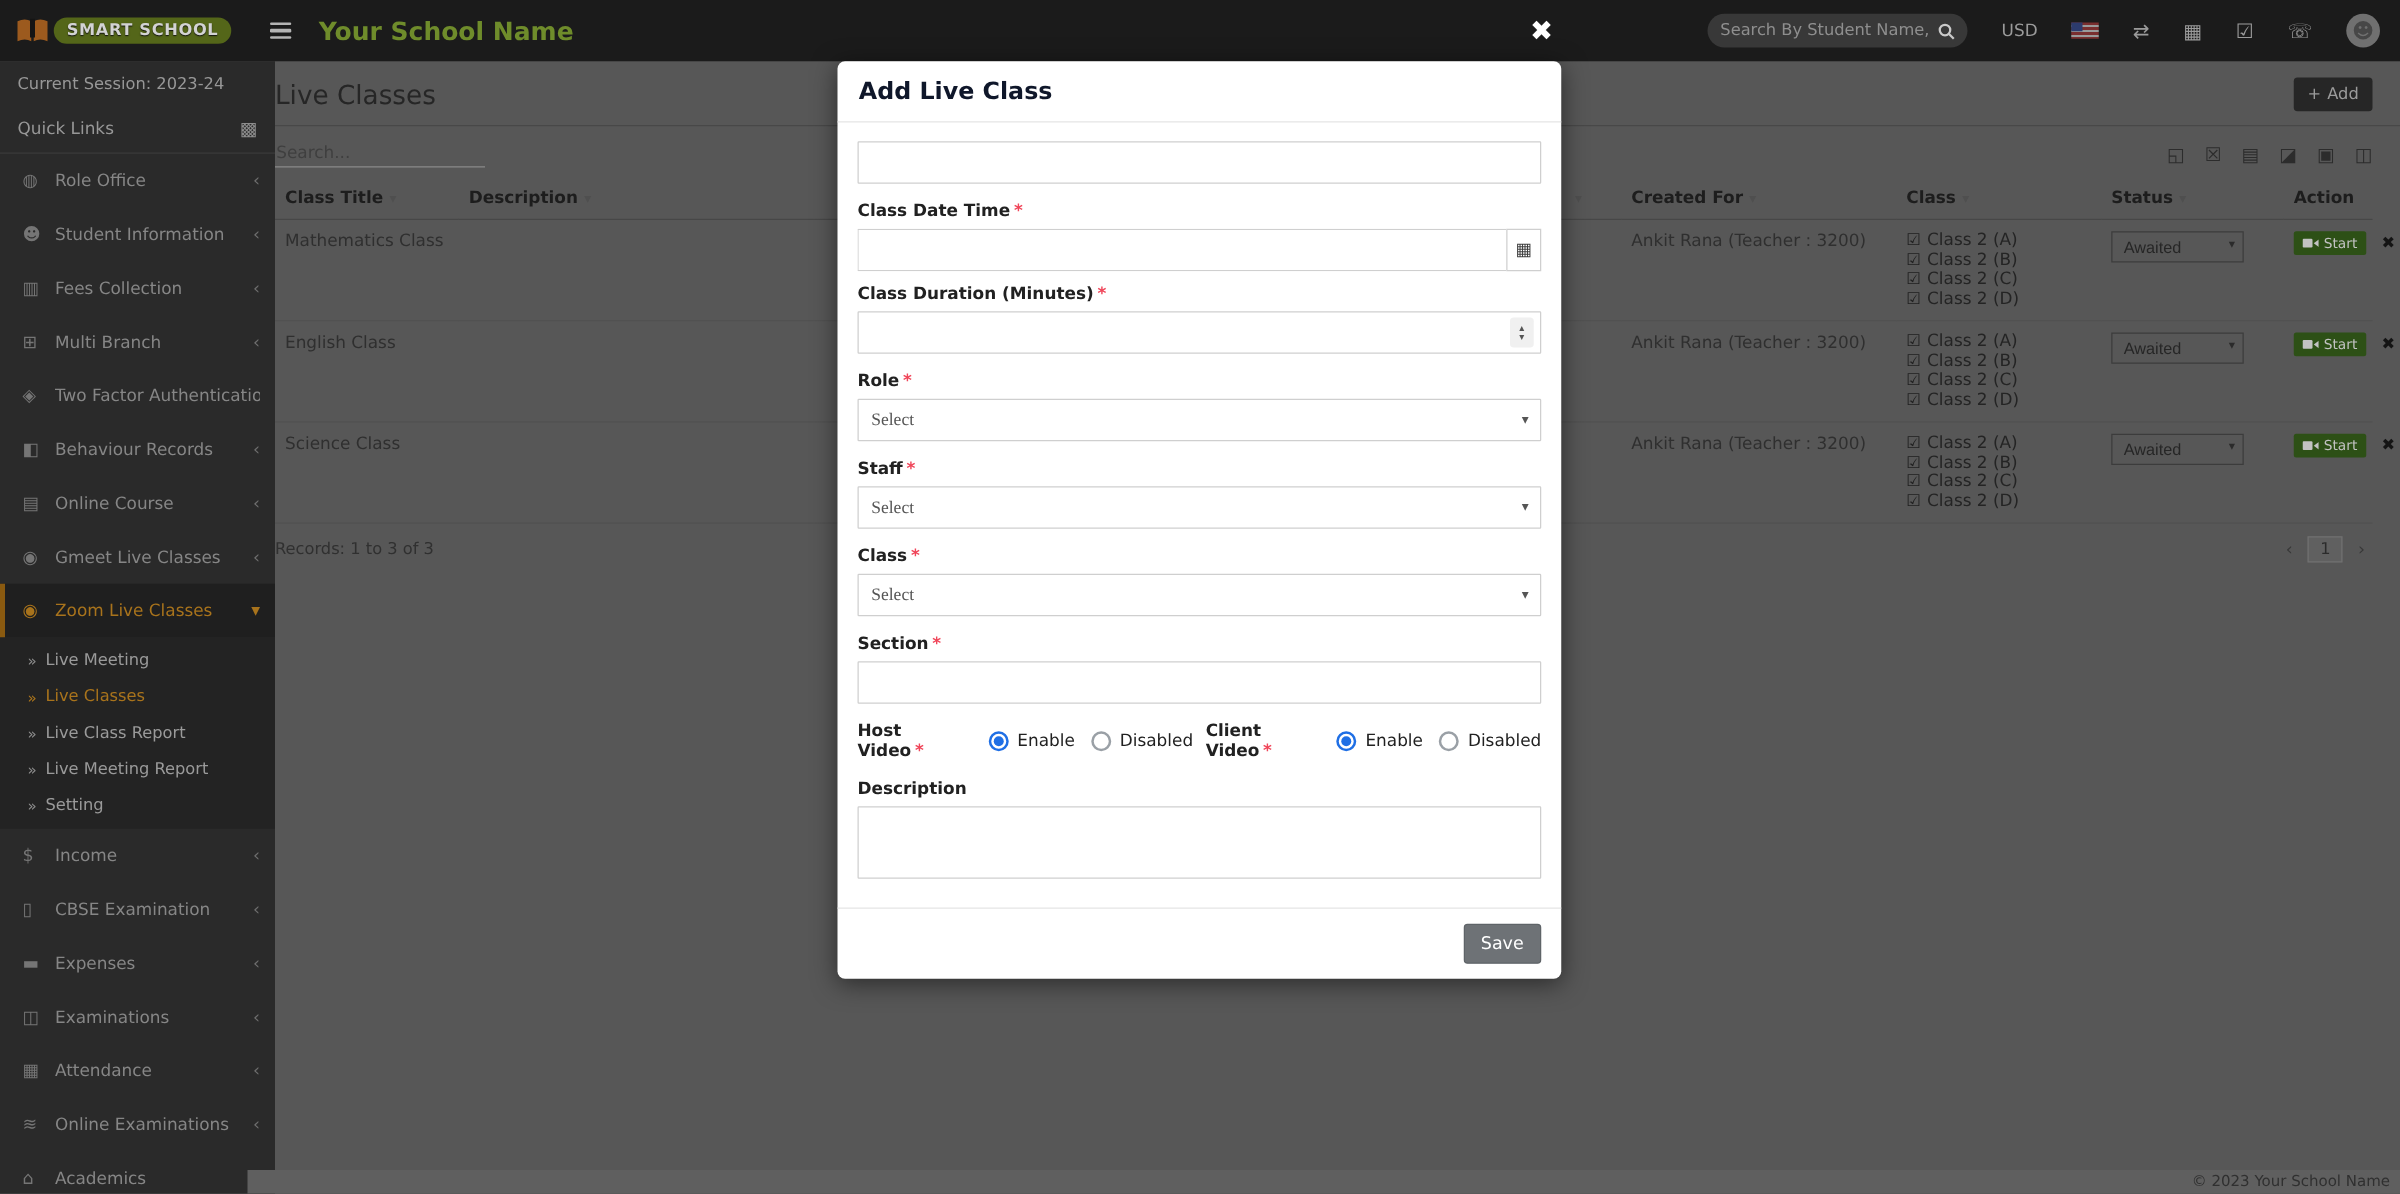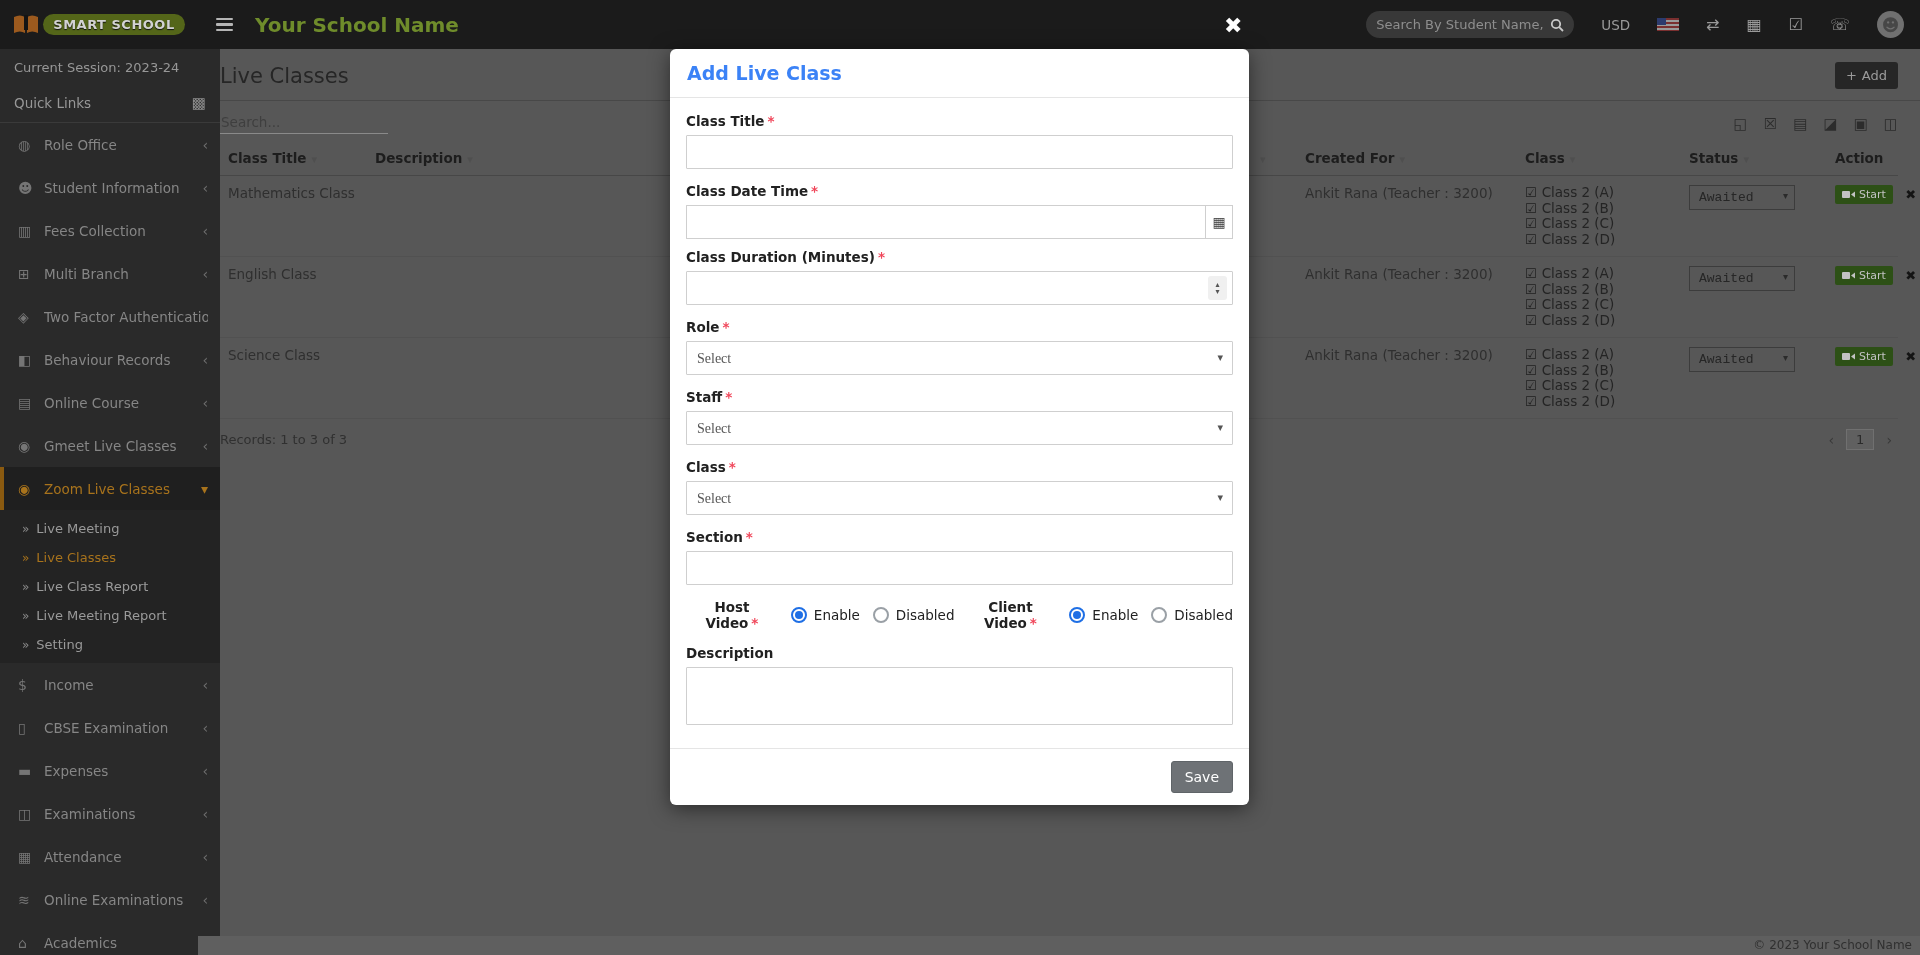--- a/index.html
+++ b/index.html
@@ -53,58 +53,58 @@
   .export-icons span { color:#2c2c2c; font-size:15px; cursor:pointer; line-height:1; }
 
   table.grid { width:calc(100% - 44px); margin:4px 22px 0 22px; border-collapse:collapse; table-layout:fixed; }
   table.grid th { text-align:left; font-size:13.5px; color:#1d1d1d; padding:8px 8px 9px 8px; border-bottom:1px solid #474747; white-space:nowrap; }
   table.grid th .caret { color:#4f4f4f; font-size:11px; margin-left:5px; }
   table.grid th.col-action { }
   table.grid td { vertical-align:top; padding:9px 8px; font-size:13.5px; color:#2f2f2f; border-bottom:1px solid #515151; }
   .cls-line { display:flex; align-items:center; gap:5px; line-height:15.5px; white-space:nowrap; color:#242424; }
   .cls-line .cb { font-size:13px; color:#1e1e1e; }
   .sel-wrap { position:relative; display:inline-block; }
-  .sel-wrap select { appearance:none; -webkit-appearance:none; background:transparent; border:1px solid #3c3c3c; color:#262626; font-size:13px; padding:4px 24px 4px 9px; width:106px; font-family:Liberation Mono, monospace; border-radius:0; cursor:pointer; }
+  .sel-wrap select { appearance:none; -webkit-appearance:none; background:transparent; border:1px solid #3c3c3c; color:#262626; font-size:13px; padding:4px 24px 4px 9px; width:106px; font-family:Liberation Sans, sans-serif; border-radius:0; cursor:pointer; }
   .sel-wrap .sel-caret { position:absolute; right:7px; top:5px; font-size:10px; color:#2b2b2b; pointer-events:none; }
   .action-cell { white-space:nowrap; text-align:right; }
   .start-btn { background:#2d5016; color:#c2c2c2; border:none; border-radius:2px; font-size:11px; padding:3px 7px; cursor:pointer; font-family:inherit; display:inline-flex; align-items:center; gap:4px; vertical-align:middle; }
   .del-x { color:#141414; font-size:13px; font-weight:bold; margin-left:8px; cursor:pointer; vertical-align:middle; }
 
   .records-row { display:flex; align-items:center; justify-content:space-between; padding:10px 22px; }
   .records { font-size:13px; color:#303030; }
   .pager { display:flex; align-items:center; gap:6px; }
   .pager .pg-chev { color:#383838; font-size:14px; padding:2px 6px; cursor:pointer; }
   .pager .pg-num { background:#606060; border:1px solid #707070; color:#2b2b2b; font-size:13px; padding:2px 9px; cursor:pointer; }
 
   .footer { position:absolute; left:198px; right:0; bottom:0; height:19px; background:#5f5f5f; color:#303030; font-size:12px; text-align:right; line-height:19px; padding-right:8px; z-index:2; }
 
   
   .modal-close { position:absolute; left:1224px; top:15px; color:#ffffff; font-size:22px; font-weight:bold; cursor:pointer; z-index:11; line-height:1; }
   .modal { position:absolute; left:670px; top:49px; width:579px; background:#ffffff; border-radius:6px; box-shadow:0 4px 20px rgba(0,0,0,.5); z-index:10; }
   .modal-header { padding:13px 17px; border-bottom:1px solid #e5e5e5; }
-  .modal-title { font-size:19px; font-weight:600; color:#3b82f6; }
+  .modal-title { font-size:19px; font-weight:600; color:#0f172a; }
   .modal-body { padding:15px 16px; }
   .fld { margin-bottom:14px; }
   .fld-label { display:block; font-size:13.5px; font-weight:600; color:#212121; margin-bottom:6px; }
   .req { color:#f0465a; margin-left:3px; font-weight:bold; }
   .txt { width:100%; height:34px; border:1px solid #cfcfcf; border-radius:1px; padding:6px 10px; font-size:14px; color:#555; font-family:inherit; outline:none; background:#fff; }
   .two-col { display:flex; gap:10px;flex-direction:column; }
   .two-col > div { flex:1; }
   .input-group { display:flex; }
   .input-group .txt { border-right:none; border-radius:1px 0 0 1px; }
   .addon { flex:0 0 28px; border:1px solid #cfcfcf; display:flex; align-items:center; justify-content:center; color:#3f3f3f; font-size:14px; background:#fff; cursor:pointer; }
   .num-wrap { position:relative; }
   .num-wrap .spin { position:absolute; right:6px; top:5px; width:19px; height:24px; background:#f0f0f0; border-radius:3px; display:flex; flex-direction:column; align-items:center; justify-content:center; line-height:7px; cursor:pointer; }
   .num-wrap .spin span { font-size:8px; color:#555; }
   .msel-wrap { position:relative;font-family:Liberation Serif, serif; }
   .msel-wrap select { appearance:none; -webkit-appearance:none; width:100%; height:34px; border:1px solid #cfcfcf; border-radius:1px; padding:6px 26px 6px 10px; font-size:14px; color:#555; background:#fff; font-family:inherit; cursor:pointer; }
   .msel-wrap .sel-caret { position:absolute; right:10px; top:10px; font-size:11px; color:#555; pointer-events:none; }
   .video-row { display:flex; gap:10px; margin-bottom:14px; }
   .video-row > div { flex:1; display:flex; align-items:center; gap:13px; }
-  .video-row .fld-label { margin-bottom:0;text-align:center; }
+  .video-row .fld-label { margin-bottom:0; }
   .radio-opt { display:inline-flex; align-items:center; gap:7px; cursor:pointer; font-size:13.5px; color:#212121; }
   .rdo { width:16px; height:16px; border-radius:50%; border:2px solid #9aa0a6; display:inline-flex; align-items:center; justify-content:center; background:#fff; }
   .rdo.checked { border-color:#1f6fe5; }
   .rdo.checked::after { content:""; width:8px; height:8px; border-radius:50%; background:#1f6fe5; }
   .mtextarea { width:100%; height:58px; border:1px solid #cfcfcf; border-radius:1px; padding:6px 10px; font-size:14px; color:#555; font-family:inherit; outline:none; resize:none; }
   .modal-footer { border-top:1px solid #e5e5e5; padding:12px 16px; display:flex; justify-content:flex-end; }
   .save-btn { background:#6e7276; border:1px solid #5f6468; color:#ffffff; font-size:14px; padding:7px 13px; border-radius:3px; cursor:pointer; font-family:inherit; }
 
   .mag { stroke:#c9c9c9; fill:none; stroke-width:1.8; }
 </style>
@@ -431,21 +431,20 @@
 
 <span class="modal-close">✖</span>
 
 <div class="modal">
   <div class="modal-header">
     <span class="modal-title">Add Live Class</span>
   </div>
   <div class="modal-body">
 
     <div class="fld">
-      <label class="fld-label"><span>Class Title</span><span class="req">*</span></label>
       <input class="txt" type="text" value="" style="">
     </div>
 
     <div class="two-col fld">
       <div>
         <label class="fld-label"><span>Class Date Time</span><span class="req">*</span></label>
         <div class="input-group">
           <input class="txt" type="text" value="" style="">
           <span class="addon">▦</span>
         </div>

